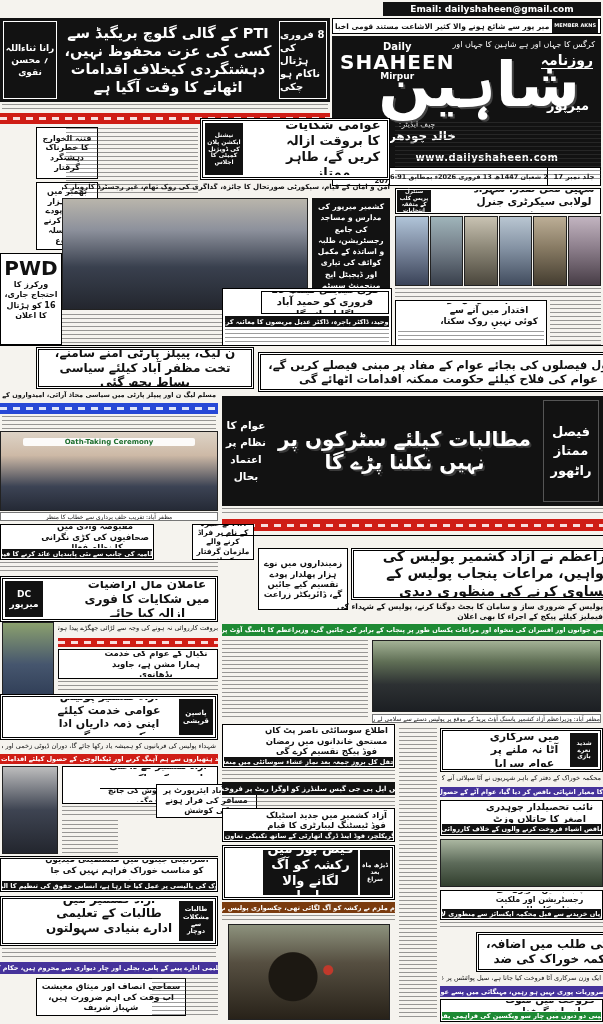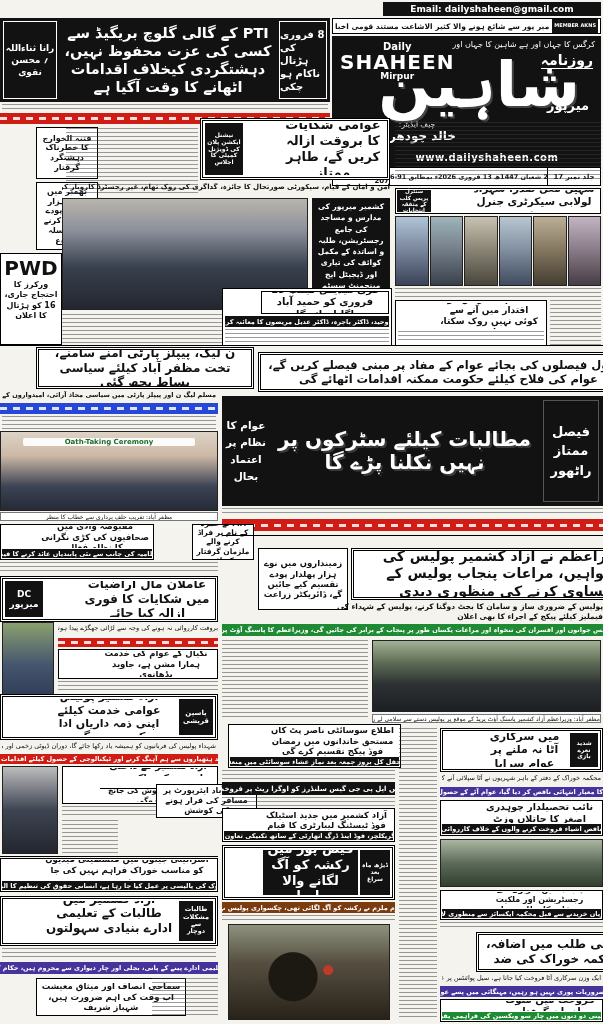--- a/index.html
+++ b/index.html
@@ -183,21 +183,21 @@
   <div class="b greek" style="left:152px;top:978px;width:66px;height:38px;"></div>
 
   <div class="b box u hl" style="left:222px;top:548px;width:90px;height:62px;font-size:8.5px;">زمینداروں میں نوے ہزار پھلدار پودے تقسیم کیے جائیں گے، ڈائریکٹر زراعت</div>
   <div class="b ornate u hl" style="left:315px;top:548px;width:288px;height:52px;font-size:14px;padding-left:24px;">وزیراعظم نے آزاد کشمیر پولیس کی تنخواہیں، مراعات پنجاب پولیس کے مساوی کرنے کی منظوری دیدی</div>
   <div class="b u mini" style="left:315px;top:602px;width:288px;height:20px;font-size:7.5px;font-weight:bold;">پولیس کے ضروری ساز و سامان کا بجٹ دوگنا کرنے، پولیس کے شہداء کی فیملیز کیلئے پیکج کے اجراء کا بھی اعلان</div>
   <div class="b strip green u" style="left:222px;top:624px;width:381px;height:12px;">بجٹ میں پولیس جوانوں اور افسران کی تنخواہ اور مراعات یکساں طور پر پنجاب کے برابر کی جائیں گی، وزیراعظم کا پاسنگ آؤٹ پریڈ سے خطاب</div>
   <div class="b greek" style="left:222px;top:640px;width:146px;height:80px;"></div>
   <div class="b photo" style="left:372px;top:640px;width:229px;height:72px;background:linear-gradient(180deg,#a3b295 0%,#5f6e55 30%,#2d3133 62%,#1c1f23 100%);"></div>
   <div class="b cap u" style="left:372px;top:714px;width:229px;height:9px;">مظفر آباد: وزیراعظم آزاد کشمیر پاسنگ آؤٹ پریڈ کے موقع پر پولیس دستے سے سلامی لے رہے ہیں</div>
 
-  <div class="b box u" style="left:228px;top:724px;width:173px;height:44px;padding:1px;display:flex;flex-direction:column;gap:1px;">
+  <div class="b box u" style="left:222px;top:724px;width:173px;height:44px;padding:1px;display:flex;flex-direction:column;gap:1px;">
     <div class="hl" style="flex:1;font-size:8.5px;">اطلاع سوسائٹی ناصر پٹ کاں مستحق خاندانوں میں رمضان فوڈ پیکج تقسیم کرے گی</div>
     <div class="subrev" style="height:9px;">دعائیہ محفل کل بروز جمعہ بعد نماز عشاء سوسائٹی میں منعقد ہوگی</div>
   </div>
   <div class="b greek" style="left:222px;top:770px;width:173px;height:10px;"></div>
   <div class="b subrev u" style="left:222px;top:782px;width:173px;height:13px;font-size:7px;">رمضان میں ایل پی جی گیس سلنڈرز کو اوگرا ریٹ پر فروخت کیا جائے</div>
   <div class="b greek" style="left:222px;top:797px;width:173px;height:9px;"></div>
   <div class="b box u" style="left:222px;top:808px;width:173px;height:34px;padding:1px;display:flex;flex-direction:column;gap:1px;">
     <div class="hl" style="flex:1;font-size:8.5px;">آزاد کشمیر میں جدید اسٹیلک فوڈ ٹیسٹنگ لیبارٹری کا قیام</div>
     <div class="subrev" style="height:9px;">پنجاب ایگریکلچر، فوڈ اینڈ ڈرگ اتھارٹی کے ساتھ تکنیکی تعاون پر اتفاق</div>
   </div>

